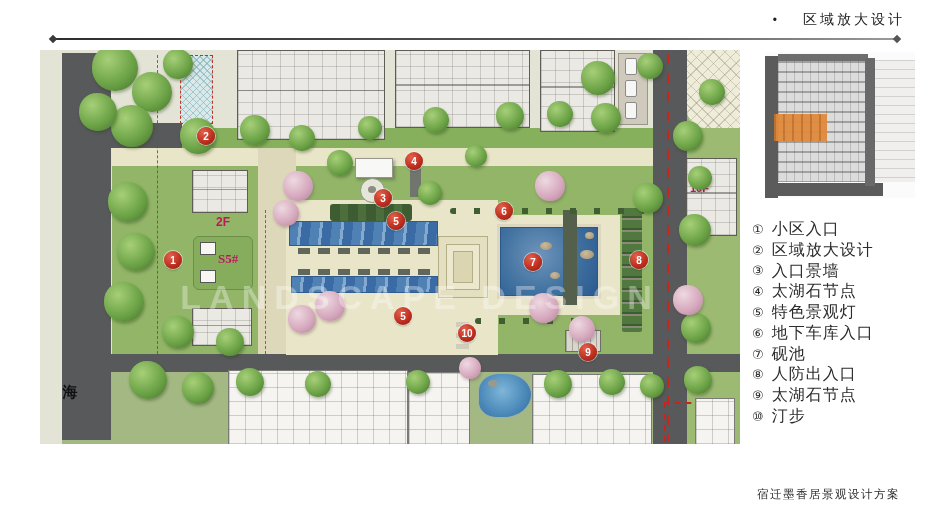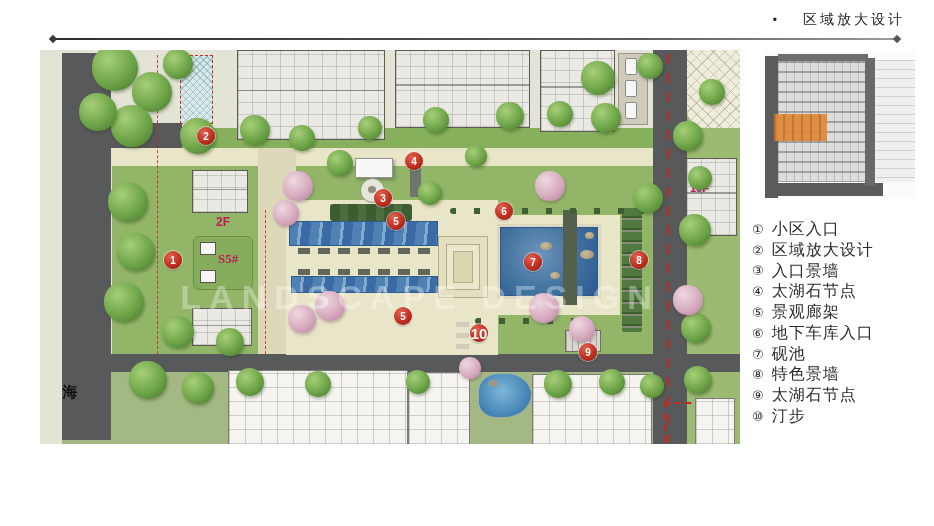--- a/index.html
+++ b/index.html
@@ -254,21 +254,21 @@
     <div class="marker" style="left:124px;top:201px;">1</div>
     <div class="marker" style="left:157px;top:77px;">2</div>
     <div class="marker" style="left:334px;top:139px;">3</div>
     <div class="marker" style="left:365px;top:102px;">4</div>
     <div class="marker" style="left:347px;top:162px;">5</div>
     <div class="marker" style="left:354px;top:257px;">5</div>
     <div class="marker" style="left:455px;top:152px;">6</div>
     <div class="marker" style="left:484px;top:203px;">7</div>
     <div class="marker" style="left:590px;top:201px;">8</div>
     <div class="marker" style="left:539px;top:293px;">9</div>
-    <div class="marker" style="left:418px;top:274px;font-size:15px;margin-left:12px;">10</div>
+    <div class="marker" style="left:418px;top:274px;font-size:10px;">10</div>
   </div>
 
   <div class="locator">
     <div class="loc-road" style="left:0;top:4px;width:13px;height:142px;"></div>
     <div class="loc-road" style="left:13px;top:2px;width:90px;height:9px;background:#6e6e6e;"></div>
     <div class="loc-road" style="left:0;top:131px;width:118px;height:13px;"></div>
     <div class="loc-road" style="left:100px;top:6px;width:10px;height:128px;background:#696969;"></div>
     <div class="loc-block"></div>
     <div class="loc-light"></div>
     <div class="loc-hl" style="background-color:#e08a3c;"></div>
@@ -286,37 +286,38 @@
     <div class="legend-item">
         <span class="sym">③</span>
         <span class="lbl">入口景墙</span>
       </div>
     <div class="legend-item">
         <span class="sym">④</span>
         <span class="lbl">太湖石节点</span>
       </div>
     <div class="legend-item">
         <span class="sym">⑤</span>
-        <span class="lbl">景观廊架</span>
+        <span class="lbl">特色景观灯</span>
       </div>
     <div class="legend-item">
         <span class="sym">⑥</span>
         <span class="lbl">地下车库入口</span>
       </div>
     <div class="legend-item">
         <span class="sym">⑦</span>
         <span class="lbl">砚池</span>
       </div>
     <div class="legend-item">
         <span class="sym">⑧</span>
-        <span class="lbl">特色景墙</span>
+        <span class="lbl">人防出入口</span>
       </div>
     <div class="legend-item">
         <span class="sym">⑨</span>
         <span class="lbl">太湖石节点</span>
       </div>
     <div class="legend-item">
         <span class="sym">⑩</span>
         <span class="lbl">汀步</span>
       </div>
   </div>
 
+  <div class="footer">宿迁墨香居景观设计方案</div>
 </div>
 
 </body></html>

